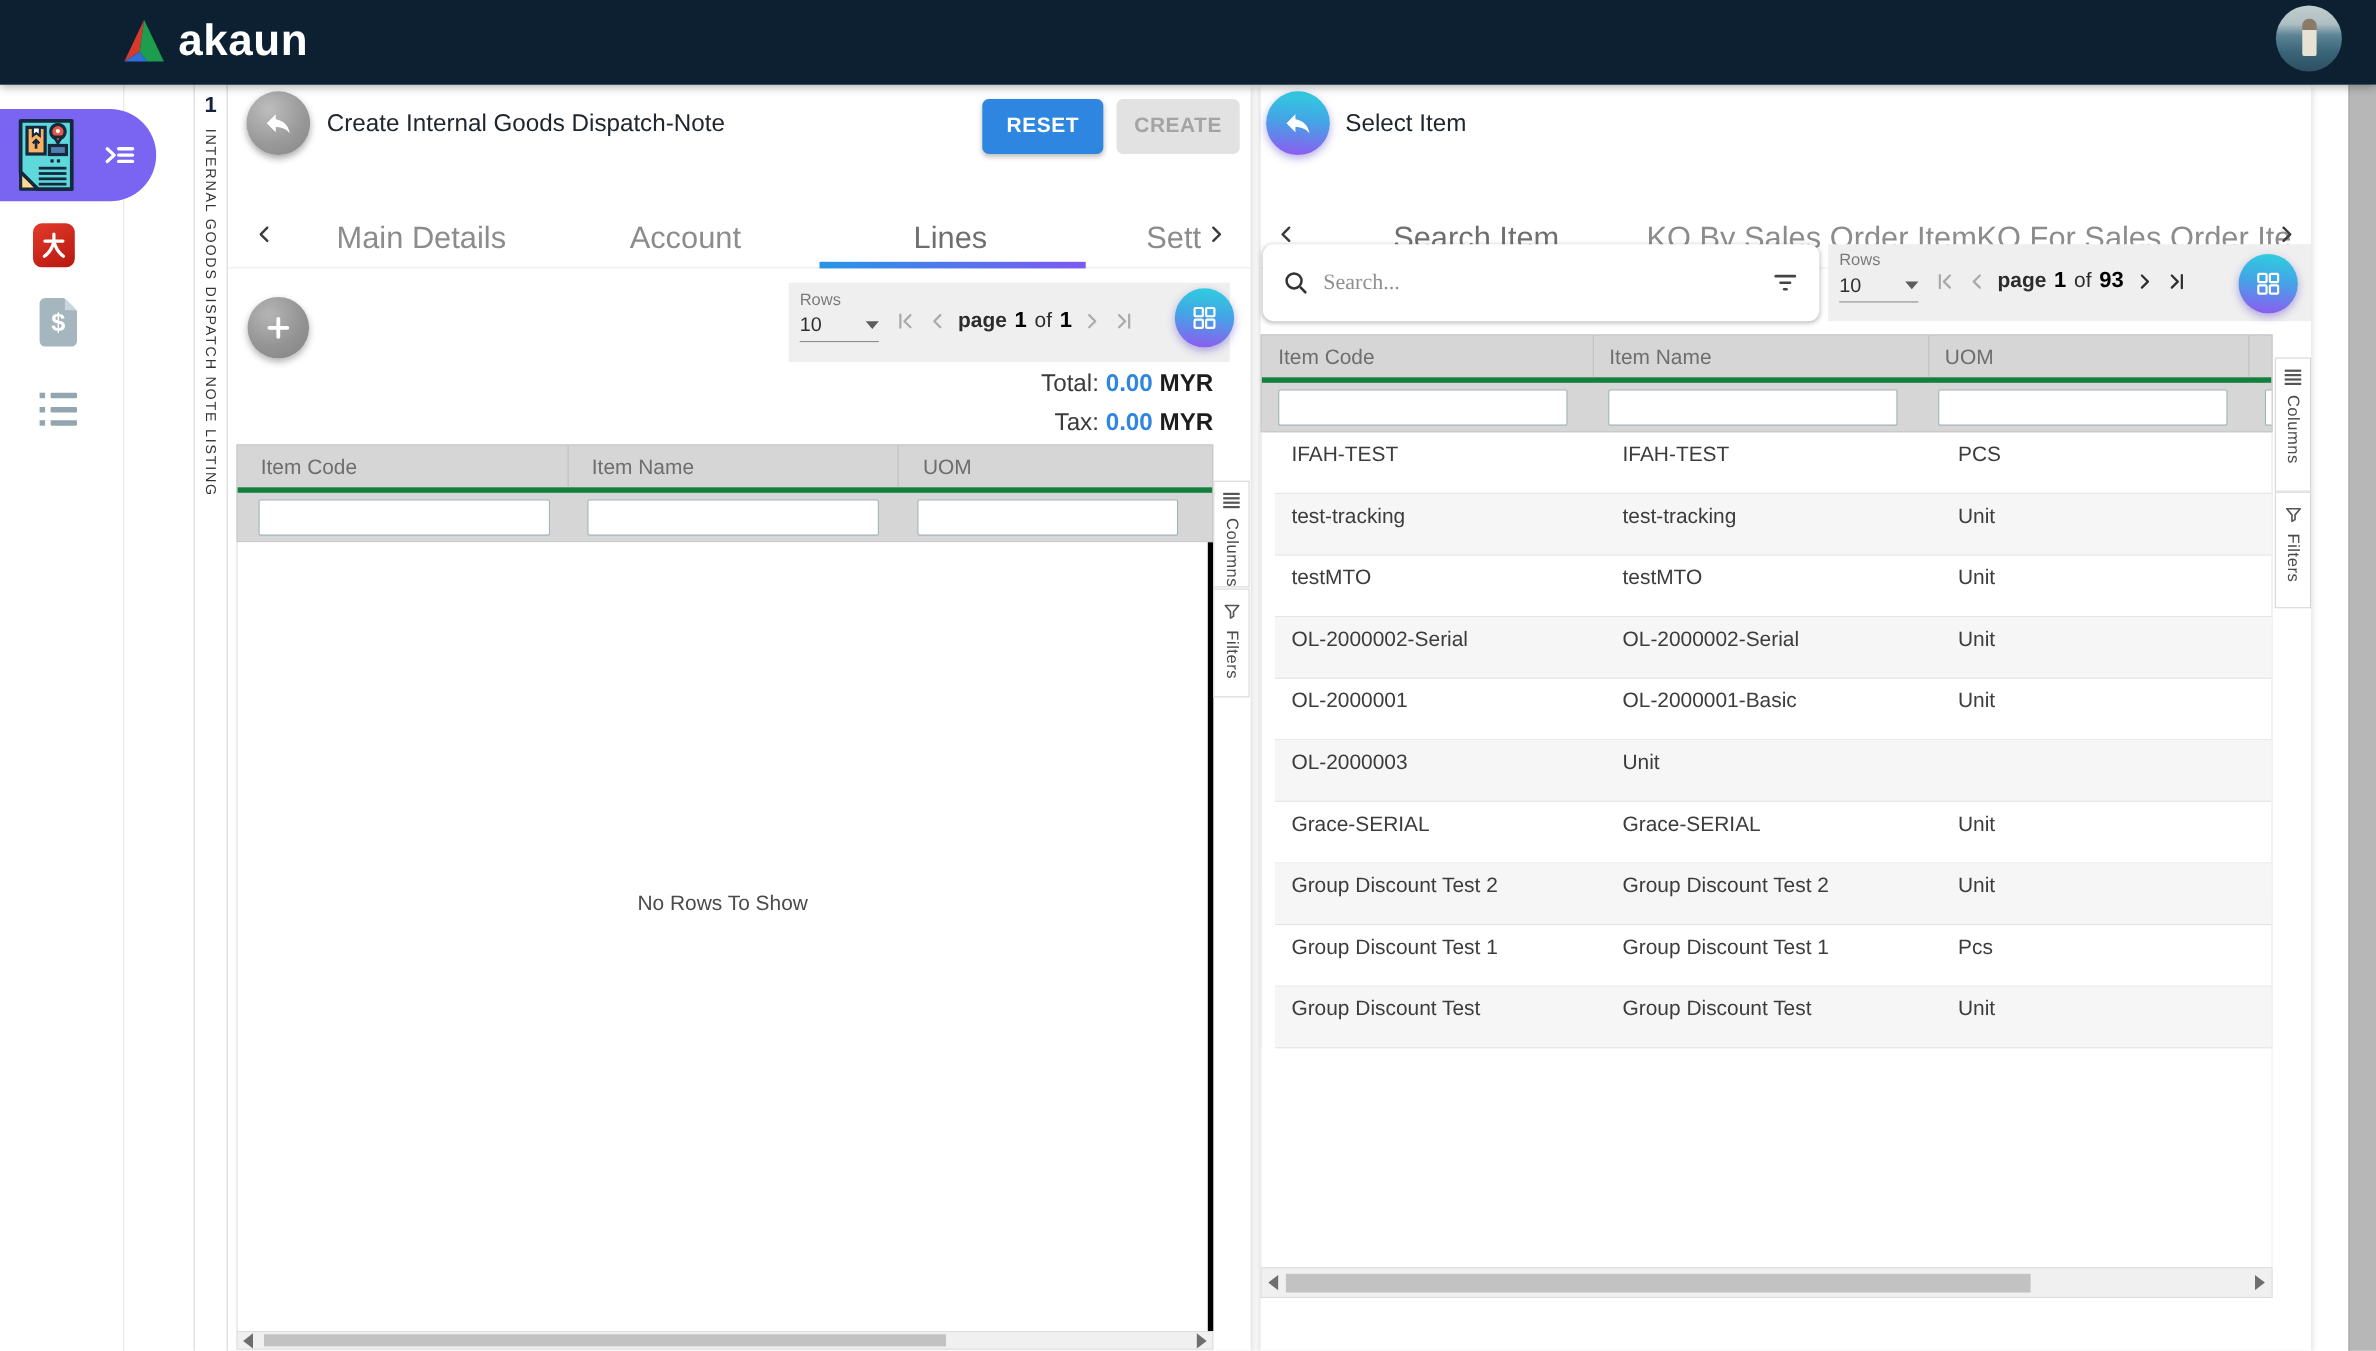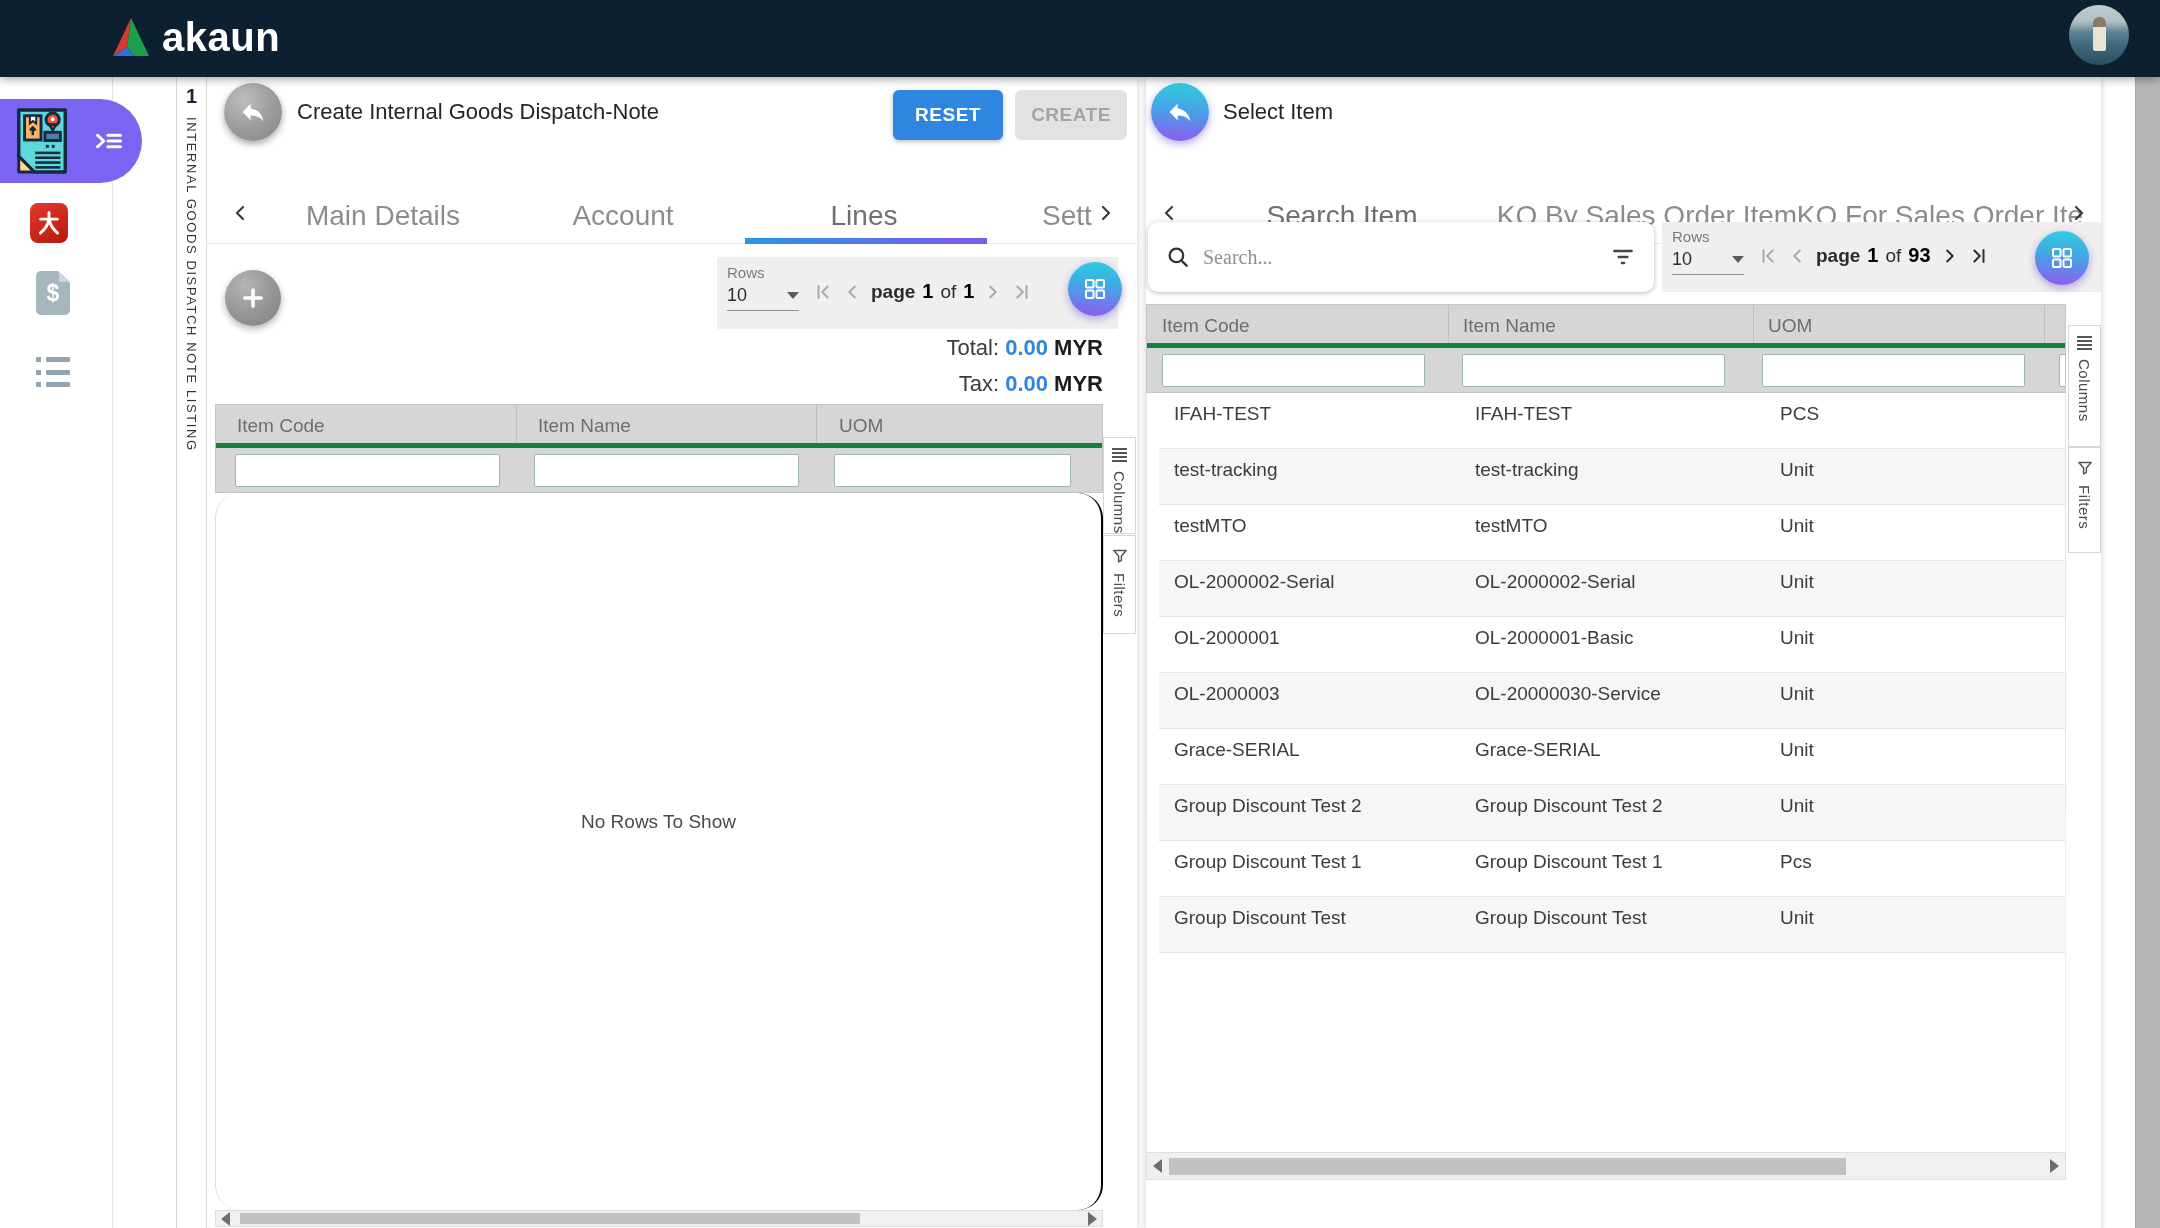--- a/index.html
+++ b/index.html
@@ -70,21 +70,21 @@
   .totals .cur { color:#1c1c1c; font-weight:bold; }
 
   
   .tbl-head { position:absolute; background:#d6d6d6; border:1px solid #c6c6c6; }
   .hrow { position:absolute; left:0; right:0; top:0; height:43px; border-bottom:5px solid #15803d; }
   .hcell { position:absolute; top:10px; font-size:19px; color:#6e6e6e; }
   .vdiv { position:absolute; top:0; bottom:0; width:1px; background:#bfbfbf; }
   .frow { position:absolute; left:0; right:0; top:43px; height:45px; }
   .fin { position:absolute; top:6px; height:33px; border:1px solid #9fb4b6; border-radius:2px; background:#fff; font-size:17px; padding:0 8px; outline:none; font-family:"Liberation Sans",sans-serif; }
 
-  .tbody { position:absolute; background:#fff; border-left:1px solid #dcdcdc; border-right:2px solid #000000;border-radius:25px; }
+  .tbody { position:absolute; background:#fff; border-left:1px solid #dcdcdc; border-right:5px solid #000000; }
   .empty-msg { position:absolute; width:100%; text-align:center; font-size:19px; color:#4a4a4a; }
 
   .drow { position:relative; height:56px; border-bottom:1px solid #e4e4e4; display:grid; grid-template-columns:301px 305px 291px 23px; cursor:pointer;margin-left:12px; }
   .drow:nth-child(even) { background:#f6f6f6; }
   .dcell { padding:10px 0 0 15px; font-size:19px; color:#3c3c3c; white-space:nowrap; overflow:hidden; }
 
   
   .side-tab { position:absolute; width:33px; background:#fff; border:1px solid #d6d6d6; display:flex; flex-direction:column; align-items:center; padding-top:10px; gap:9px; cursor:pointer; }
   .side-tab .txt { writing-mode:vertical-rl; font-size:15px; color:#4a4a4a; letter-spacing:.5px; }
   .cols-ic { display:flex; flex-direction:column; gap:2px; }
@@ -460,21 +460,20 @@
 
   <div class="drow">
     <span class="dcell">OL-2000001</span>
     <span class="dcell">OL-2000001-Basic</span>
     <span class="dcell">Unit</span>
     <span class="dcell"></span>
   </div>
 
   <div class="drow">
     <span class="dcell">OL-2000003</span>
-    <span class="dcell">OL-20000030-Service</span>
     <span class="dcell">Unit</span>
     <span class="dcell"></span>
   </div>
 
   <div class="drow">
     <span class="dcell">Grace-SERIAL</span>
     <span class="dcell">Grace-SERIAL</span>
     <span class="dcell">Unit</span>
     <span class="dcell"></span>
   </div>

